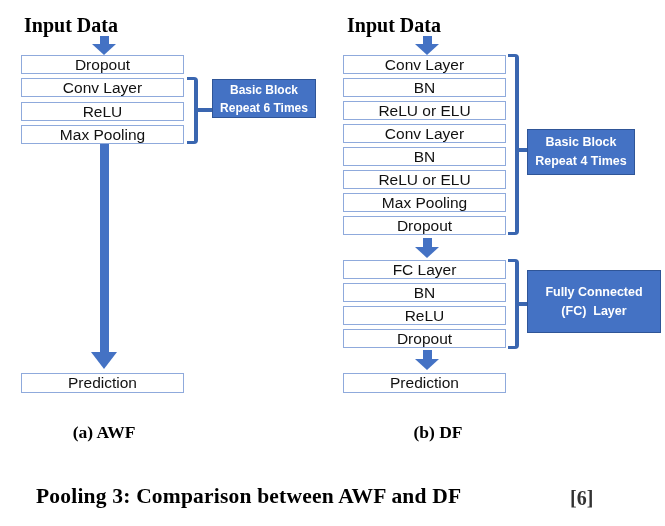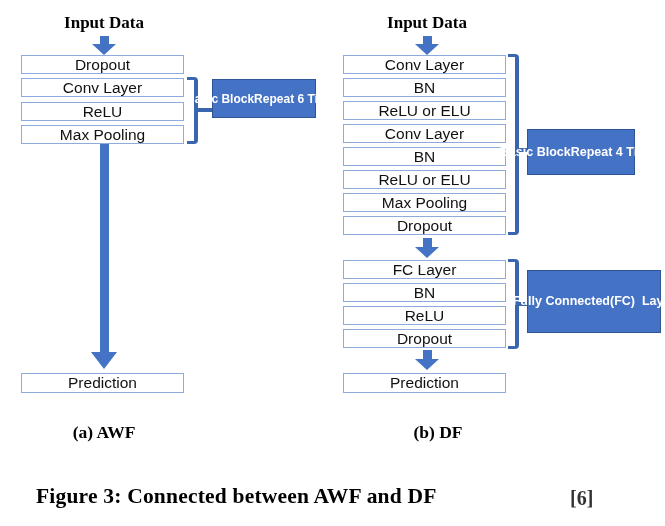--- a/index.html
+++ b/index.html
@@ -8,35 +8,35 @@
     --box-border:#8faadc;
     --bracket:#3a66b0;
     --text:#111111;
   }
   html,body{margin:0;padding:0;background:#ffffff;}
   .canvas{
     position:relative;width:665px;height:526px;background:#ffffff;overflow:hidden;
     font-family:"Liberation Sans",sans-serif;
   }
   .serif{font-family:"Liberation Serif",serif;font-weight:bold;color:#000;}
-  .io-label{position:absolute;text-align:center;font-size:17px;line-height:1.2;}
+  .io-label{position:absolute;font-size:20px;line-height:1.2;}
   .sub-caption{position:absolute;text-align:center;font-size:17.5px;}
   .fig-caption{position:absolute;font-size:21.5px;letter-spacing:.2px;white-space:nowrap;}
   .citation{position:absolute;font-size:20px;opacity:.8;}
 
   .fbox{
     position:absolute;box-sizing:border-box;width:163px;height:19px;
     background:#fff;border:1.6px solid var(--box-border);
     display:flex;align-items:center;justify-content:center;
     font-size:15.5px;line-height:1;color:var(--text);
   }
   .blue-label{
     position:absolute;box-sizing:border-box;
     background:var(--accent);border:1.5px solid var(--accent-dark);
-    color:#fff;display:flex;align-items:center;justify-content:center;
+    color:#fff;display:flex;flex-direction:column;align-items:center;justify-content:center;
     font-weight:bold;font-size:12.5px;line-height:1.5;text-align:center;
   }
   .blue-label span{white-space:pre;}
   .bracket{
     position:absolute;box-sizing:border-box;width:11px;
     border-top:3px solid var(--bracket);
     border-right:4px solid var(--bracket);
     border-bottom:3px solid var(--bracket);
     border-radius:0 4px 4px 0;
   }
@@ -129,16 +129,16 @@
     <div class="arrow" style="left:415px;top:350px;">
       <div class="shaft" style="height:9px;"></div>
       <div class="head"></div>
     </div>
 
     <div class="fbox" style="left:343px;top:373px;height:20px;">Prediction</div>
 
     <div class="sub-caption serif" style="left:358px;top:422px;width:160px;">(b) DF</div>
   </div>
 
-  <div class="fig-caption serif" style="left:36px;top:484px;">Figure 3: Connected between AWF and DF</div>
+  <div class="fig-caption serif" style="left:36px;top:484px;">Pooling 3: Comparison between AWF and DF</div>
   <div class="citation serif" style="left:570px;top:487px;">[6]</div>
 
 </div>
 
 </body></html>

